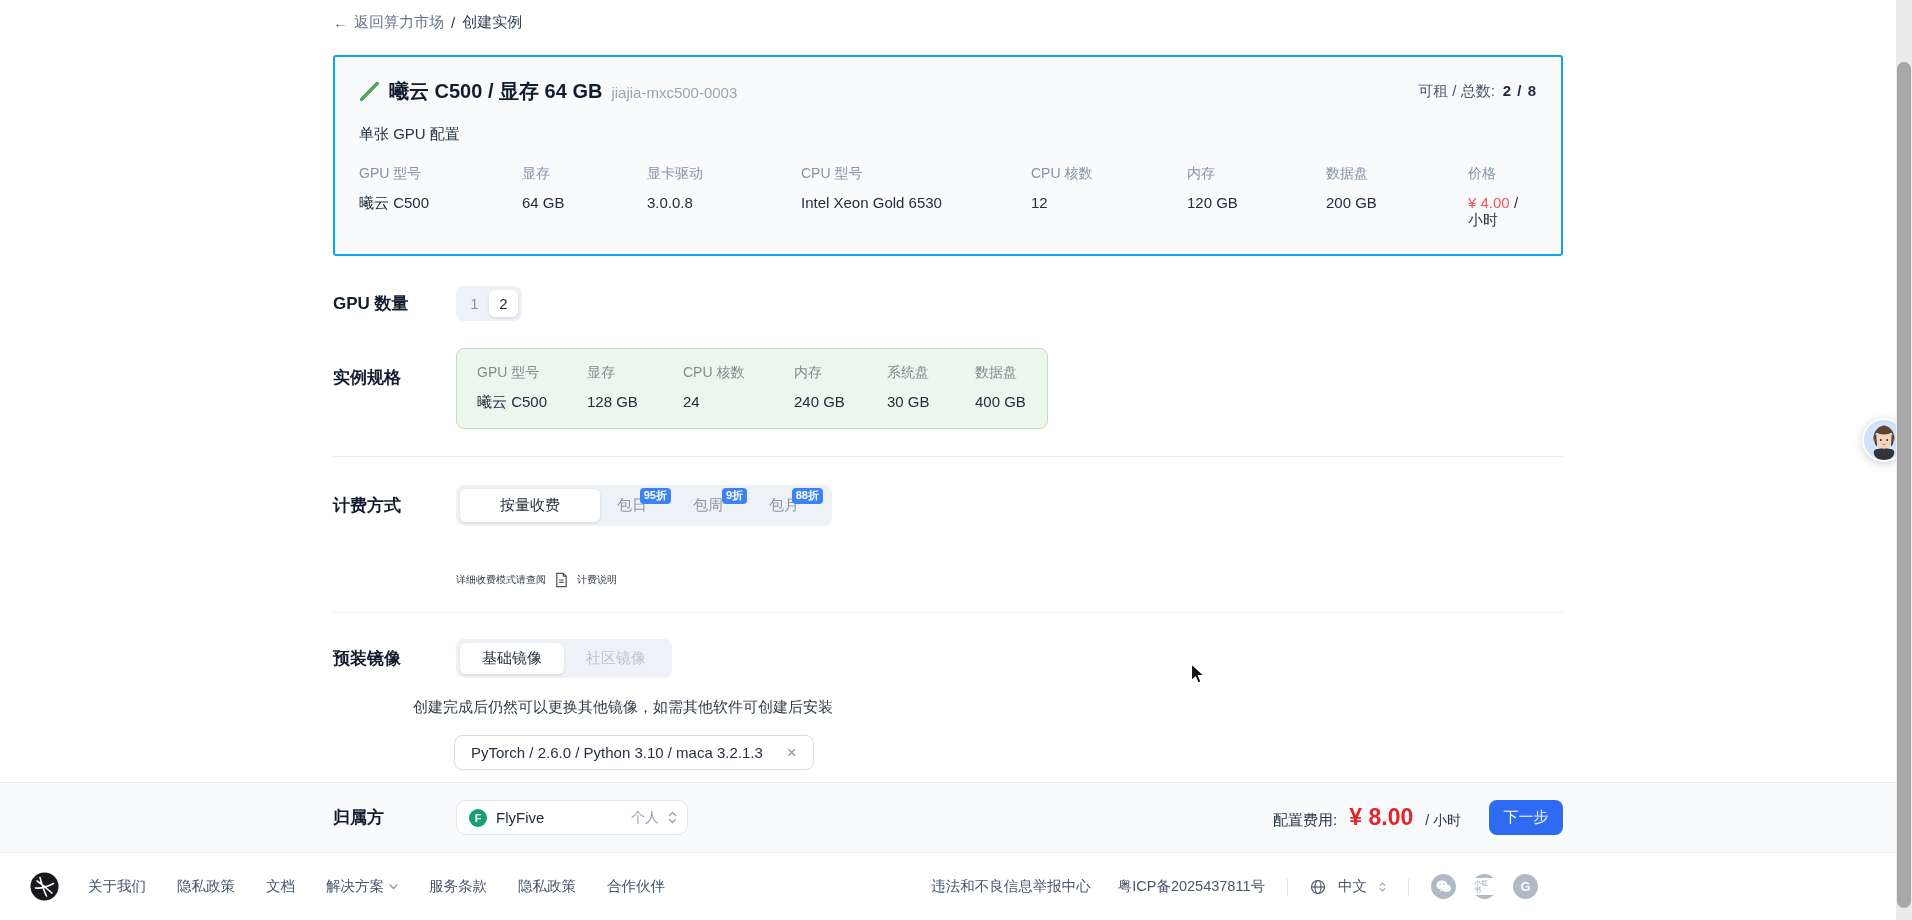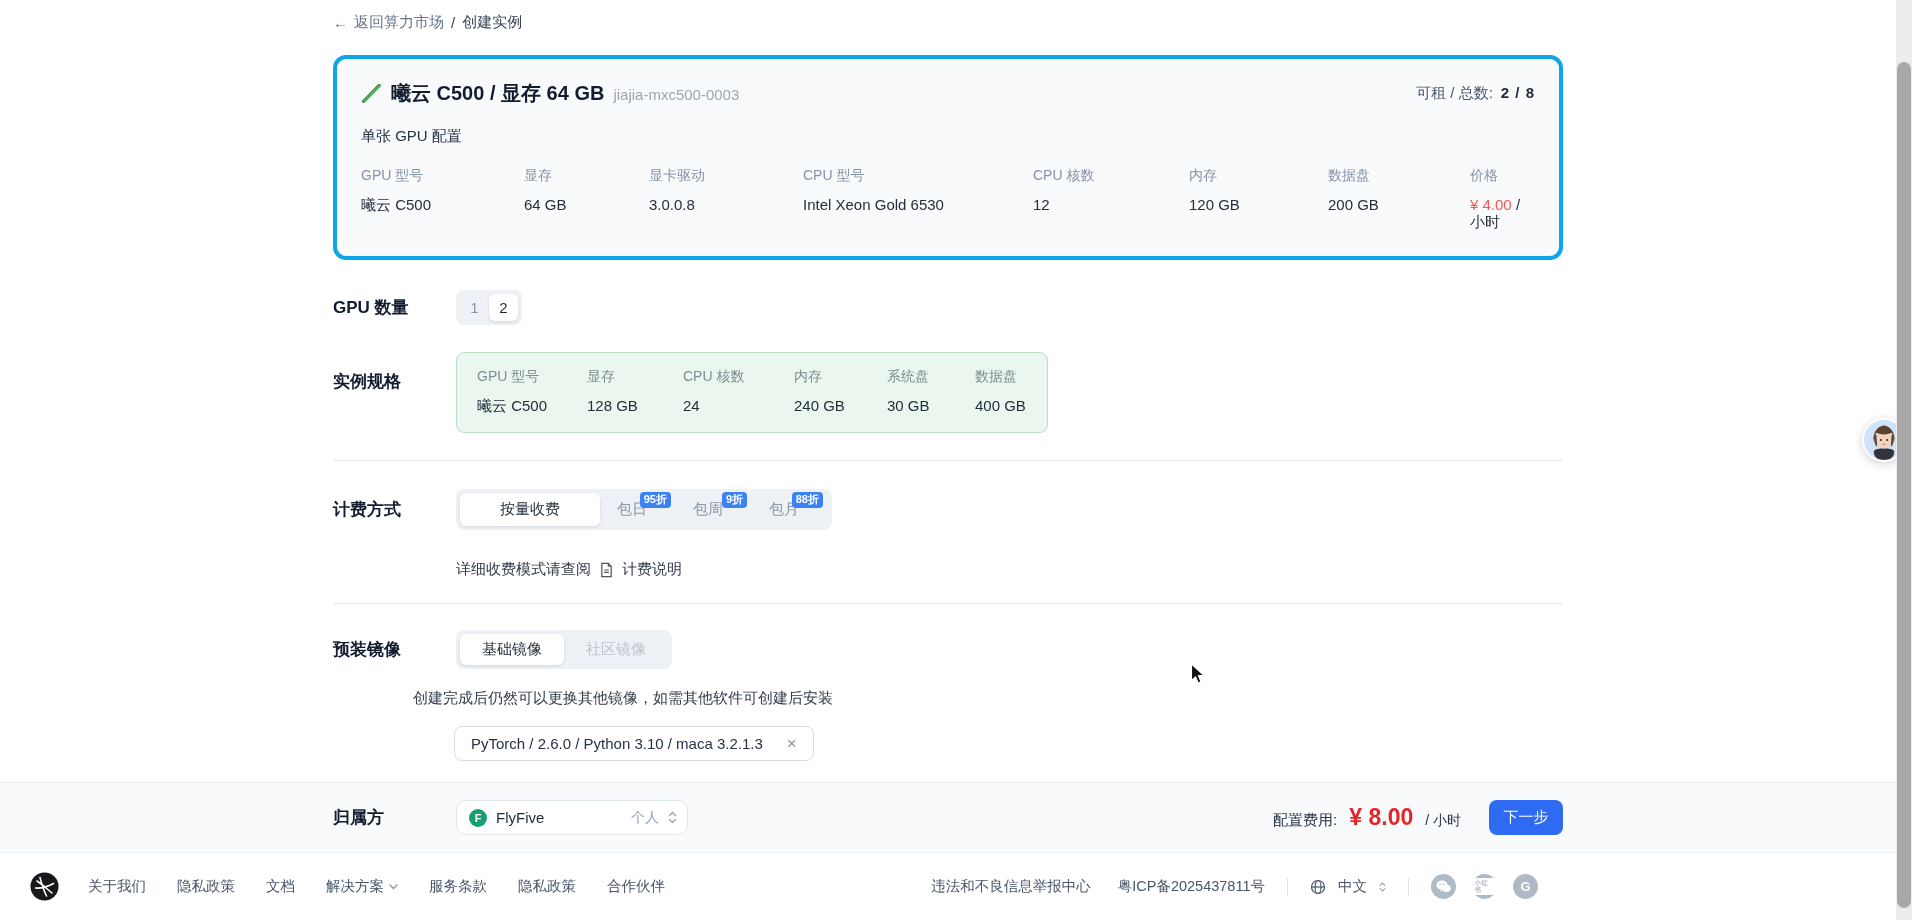--- a/index.html
+++ b/index.html
@@ -11,21 +11,21 @@
   .page { position:absolute; left:0; top:0; width:1896px; height:920px; }
   .container { width:1230px; margin:0 auto; position:relative; }
 
   
   .breadcrumb { display:flex; align-items:center; gap:7px; padding-top:13px; font-size:15px; }
   .crumb-back { color:#64748b; cursor:pointer; display:flex; align-items:center; gap:6px;}
   .crumb-sep { color:#334155; }
   .crumb-cur { color:#334155; }
 
   
-  .card { margin-top:23px; background:#f8fafc; border:4px solid #0ea5e9; border-radius:13px; padding:21px 24px 24px; }
+  .card { margin-top:23px; background:#f8fafc; border:2px solid #0ea5e9; border-radius:3px; padding:21px 24px 24px; }
   .card-head { display:flex; align-items:center; }
   .card-title-wrap { display:flex; align-items:baseline; gap:9px; }
   .metax-logo { width:21px; height:19px; align-self:center; }
   .card-title { font-size:20px; font-weight:700; color:#111c2e; }
   .card-id { font-size:15px; color:#9aa6b4; }
   .card-avail { margin-left:auto; font-size:15px; color:#475569; }
   .card-avail b { color:#1e293b; font-weight:600; margin-left:8px; letter-spacing:1px; }
   .card-sub { margin-top:20px; font-size:15px; color:#273246; }
   .spec-grid { display:grid; grid-template-columns:163px 125px 154px 230px 156px 139px 142px auto; margin-top:21px; }
   .spec-label { font-size:14px; color:#8593a6; }
@@ -58,21 +58,21 @@
   .seg-img .seg-opt { padding:6px 22px; }
   .seg-img .seg-opt.muted { color:#bcc4cf; }
 
   
   .green-panel { background:#ebf7ee; border:1px solid #b9e0c4; border-radius:8px; padding:15px 20px 16px; width:592px; }
   .green-grid { display:grid; grid-template-columns:110px 96px 111px 93px 88px auto; }
   .green-grid .spec-label { color:#7d8d90; }
   .instspec-label { padding-top:18px; }
 
   
-  .note { margin-top:30px; margin-left:123px; display:flex; align-items:center; gap:8px; font-size:15px; color:#303a49; }
+  .note { margin-top:46px; margin-left:123px; display:flex; align-items:center; gap:8px; font-size:10px; color:#303a49; }
   .doc-icon { width:15px; height:16px; color:#4b5563; }
   .note a { color:#303a49; cursor:pointer; }
 
   
   .hint { margin-top:20px; margin-left:80px; font-size:15px; color:#303a49; }
   .img-tag { margin-top:18px; margin-left:121px; display:inline-flex; align-items:center; gap:24px; background:#fff; border:1px solid #d6dce4; border-radius:8px; padding:8px 16px; font-size:15px; color:#273246; }
   .tag-close { color:#8a94a3; font-size:17px; line-height:1; cursor:pointer; }
 
   
   .bottom-bar { position:absolute; left:0; top:782px; width:1896px; height:71px; background:#f8fafc; border-top:1px solid #e7ebf0; border-bottom:1px solid #edf0f4; }

